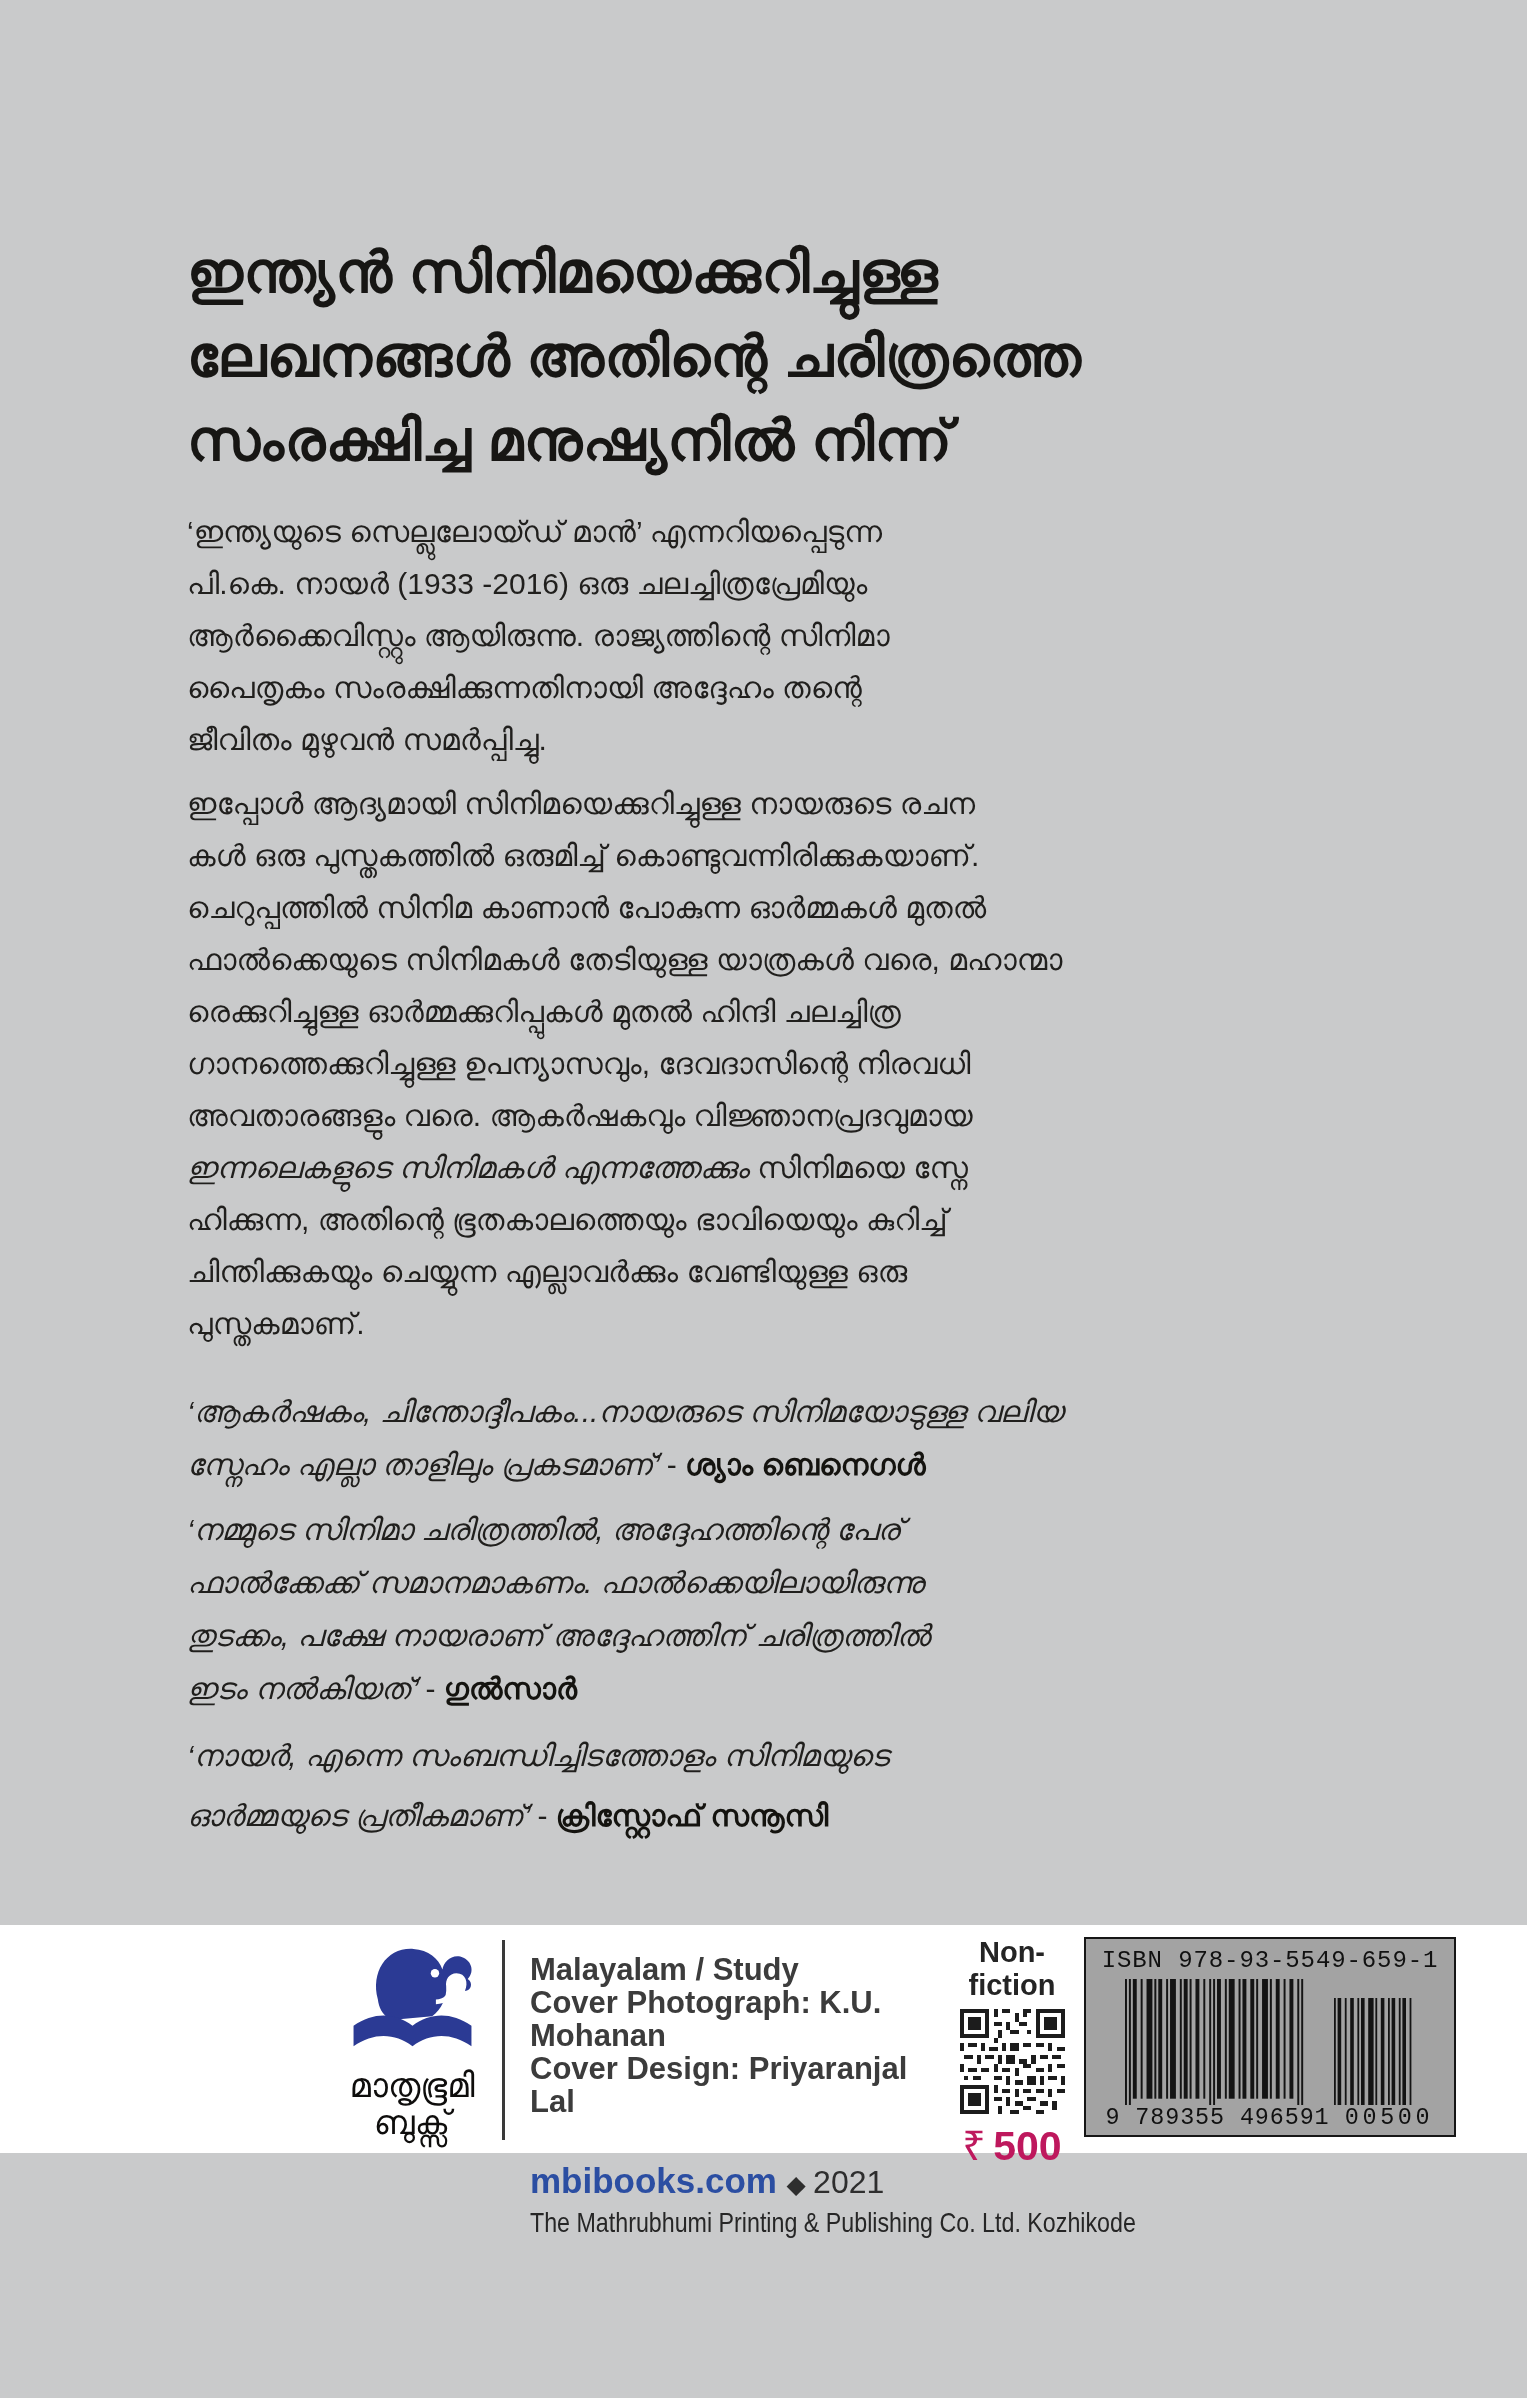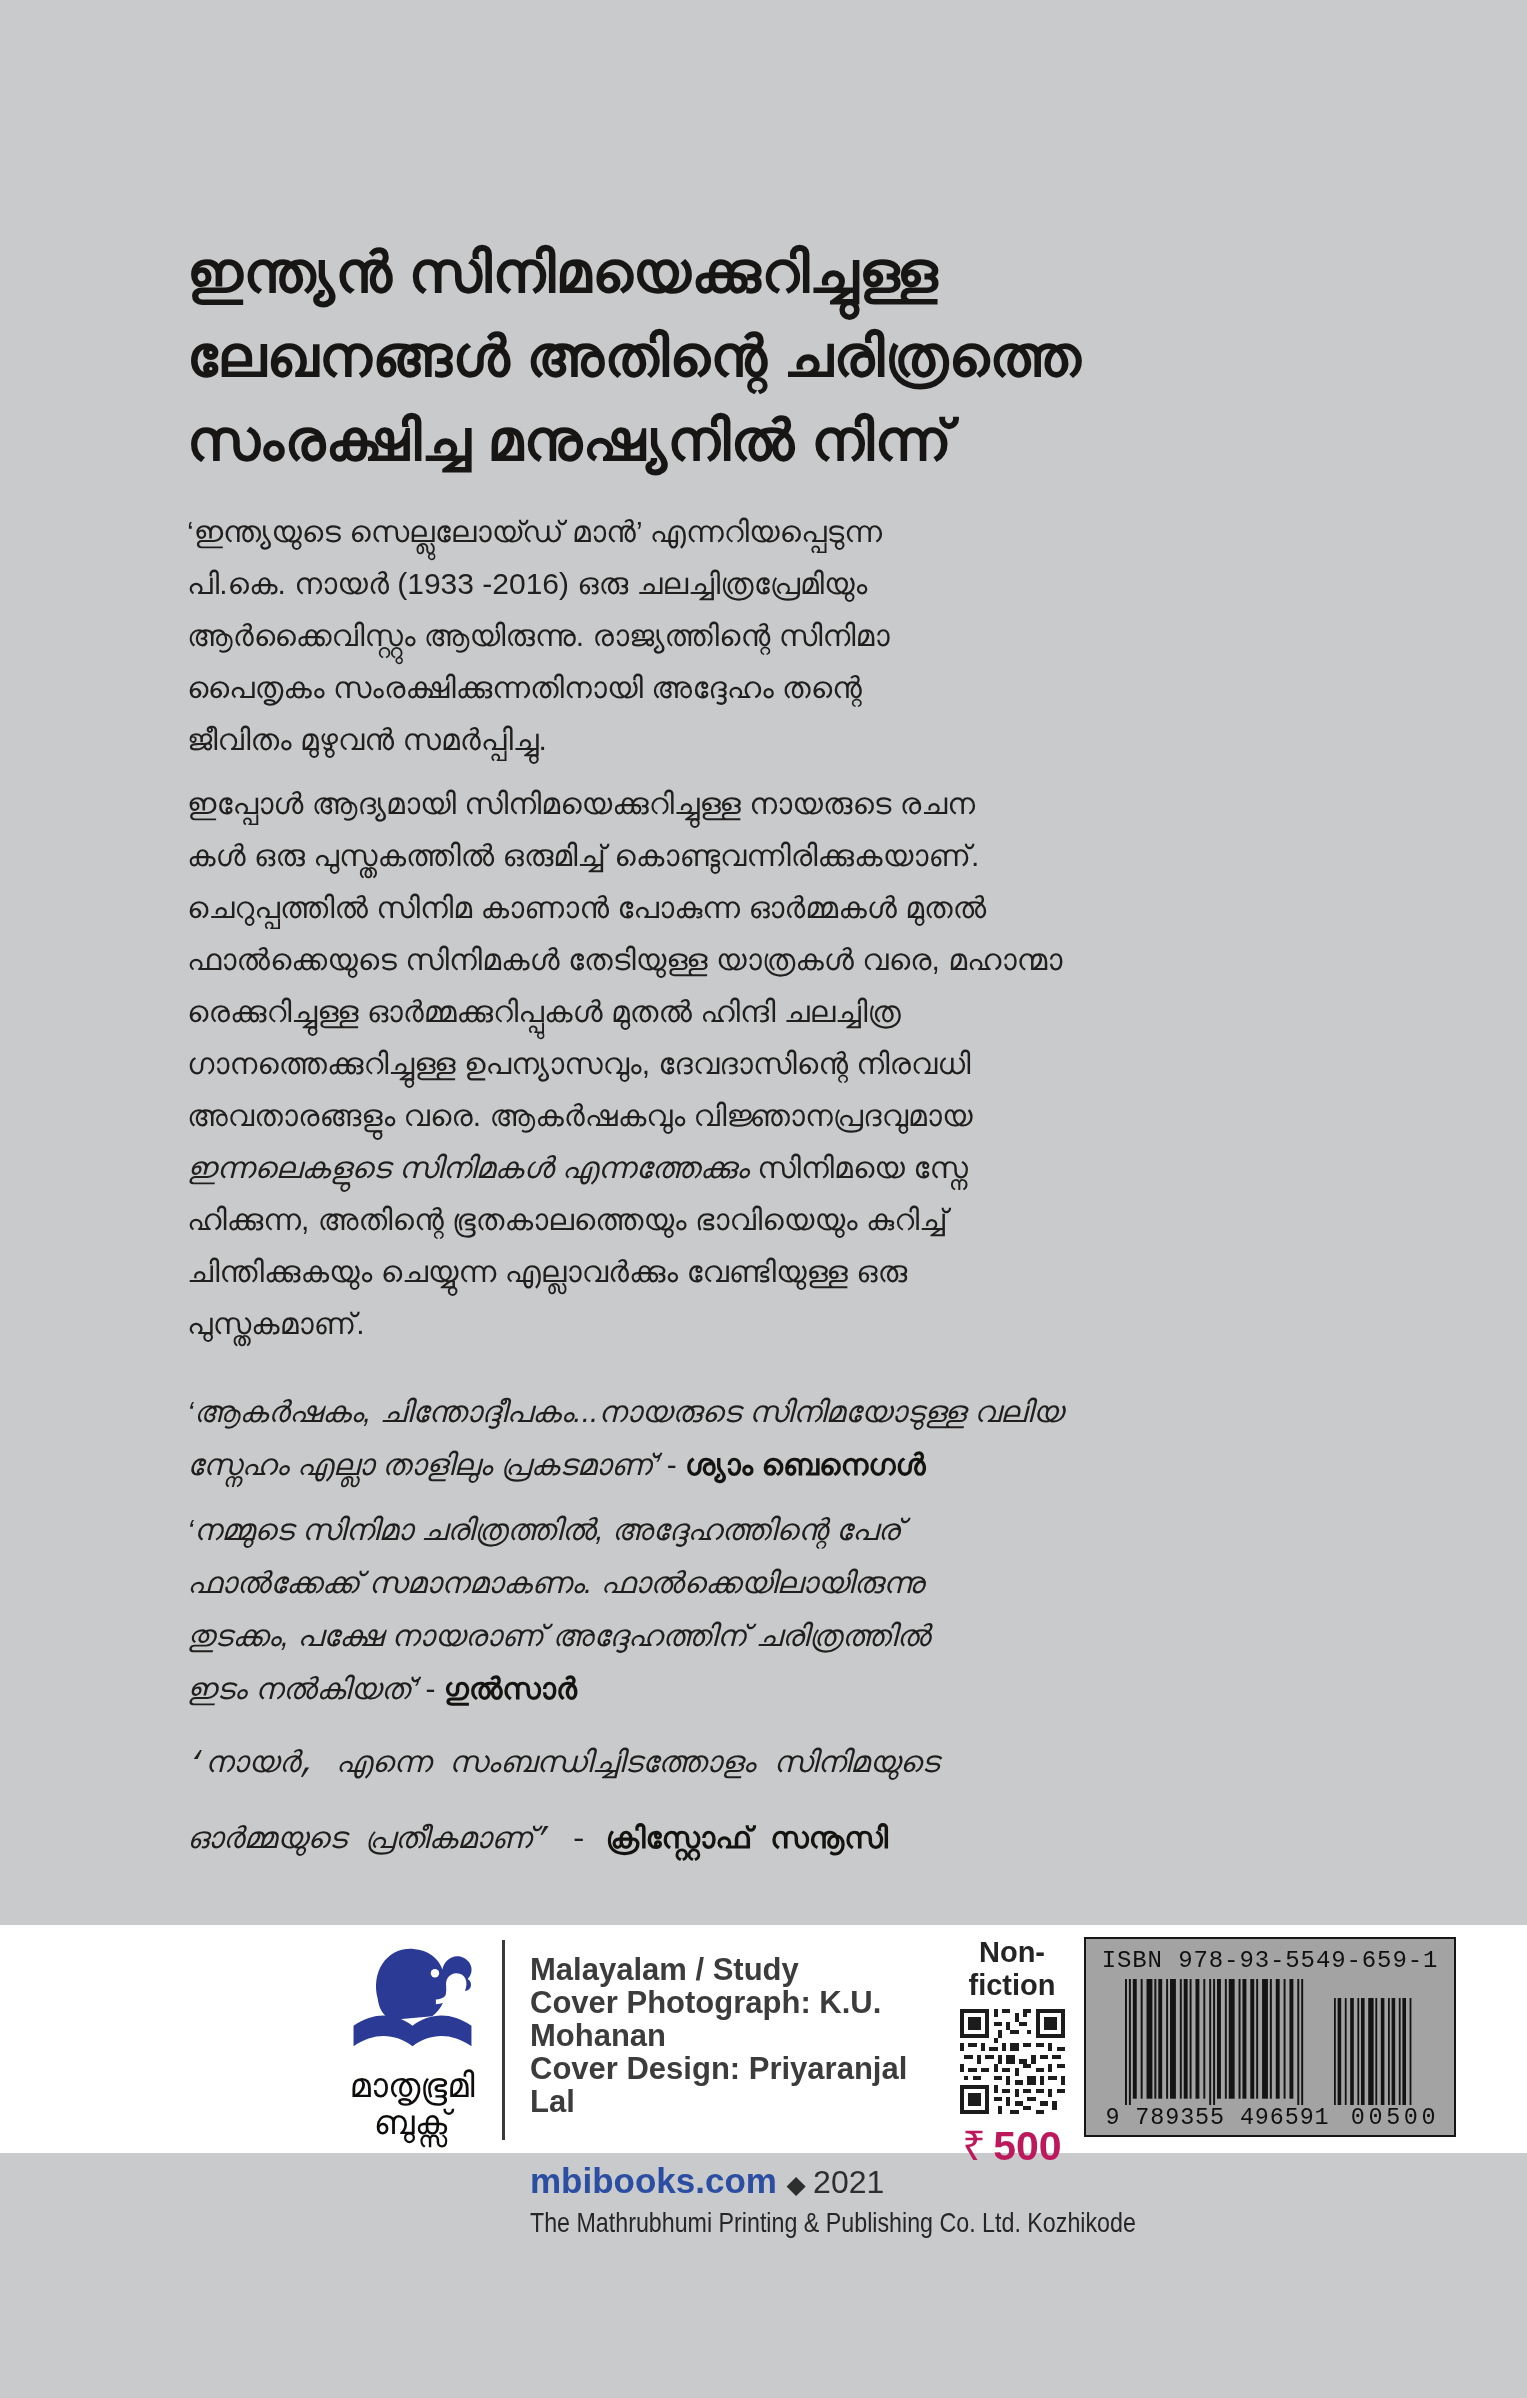--- a/index.html
+++ b/index.html
@@ -22,21 +22,21 @@
     position:absolute; left:187px; width:1152px;
     font-size:30px; line-height:52px; color:#201f1d;
   }
   #para1 { top:506px; }
   #para2 { top:778px; }
   .book-title-italic { font-style:italic; }
 
   .quote { font-style:italic; }
   #quote1 { top:1385px; line-height:53px; }
   #quote2 { top:1503px; line-height:53px; }
-  #quote3 { top:1726px; line-height:76px;font-family:Liberation Mono, monospace; }
+  #quote3 { top:1726px; line-height:60px; }
   .quote .dash { font-style:normal; }
   .quote .attr { font-style:normal; font-weight:700; color:#14130f; }
 
   
   .band {
     position:absolute; left:0; top:1925px; width:1527px; height:228px;
     background:#ffffff;
   }
   .fhf {
     position:absolute; left:47px; top:28px; width:309px;
@@ -71,21 +71,21 @@
 
   .isbn-box {
     position:absolute; left:1084px; top:12px; width:372px; height:200px;
     box-sizing:border-box; background:#a3a3a3; border:2.8px solid #161616;
     font-family:"Liberation Mono", monospace; color:#111;
   }
   .isbn-label { text-align:center; font-size:24px; letter-spacing:0.9px; margin-top:8.4px; white-space:nowrap; }
   .bars-row { display:flex; align-items:flex-start; margin-top:4.7px; padding-left:39px; }
   .bar-main { width:186px; height:126px; }
   .bar-sup  { width:81px;  height:107px; margin-left:22.5px; margin-top:19px; }
-  .digits-row { display:flex; font-size:23.4px; margin-top:0px; padding-left:19px; white-space:nowrap;gap:6px; }
+  .digits-row { display:flex; font-size:23.4px; margin-top:0px; padding-left:19px; white-space:nowrap; }
   .d-main { width:225px; text-align:center; letter-spacing:0.9px; }
   .d-sup  { width:103px; margin-left:7.5px; text-align:center; letter-spacing:3.7px; }
 </style>
 </head>
 <body>
 
 <div class="page">
 
   <div class="heading preline">ഇന്ത്യൻ സിനിമയെക്കുറിച്ചുള്ള
 ലേഖനങ്ങൾ അതിന്റെ ചരിത്രത്തെ

